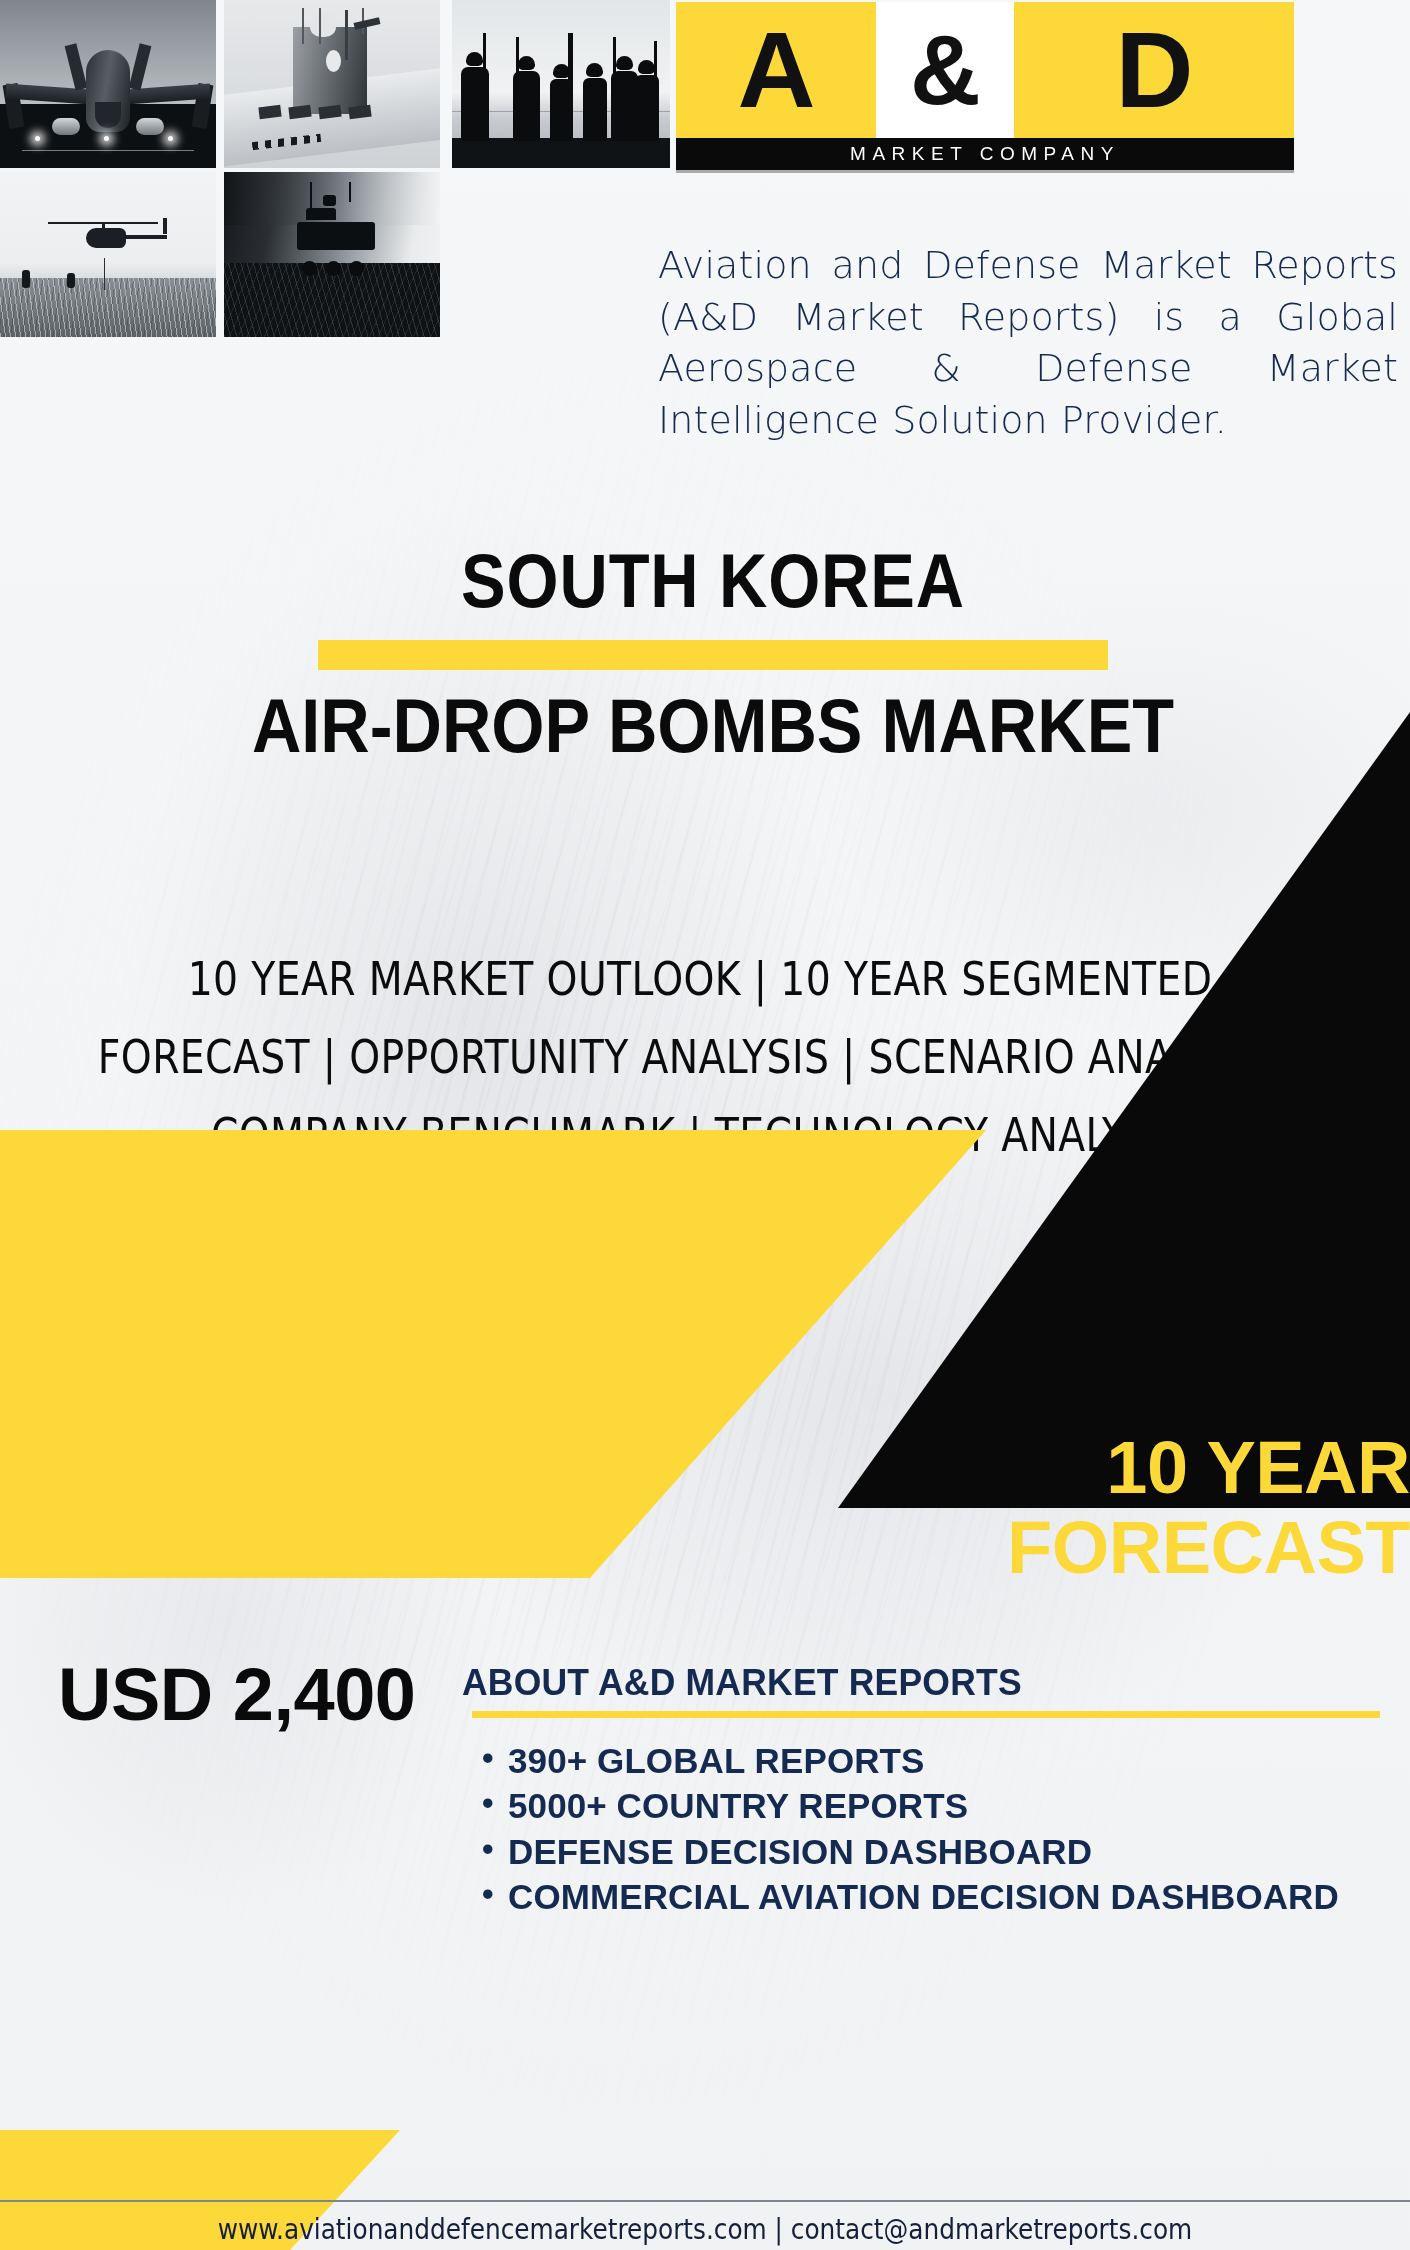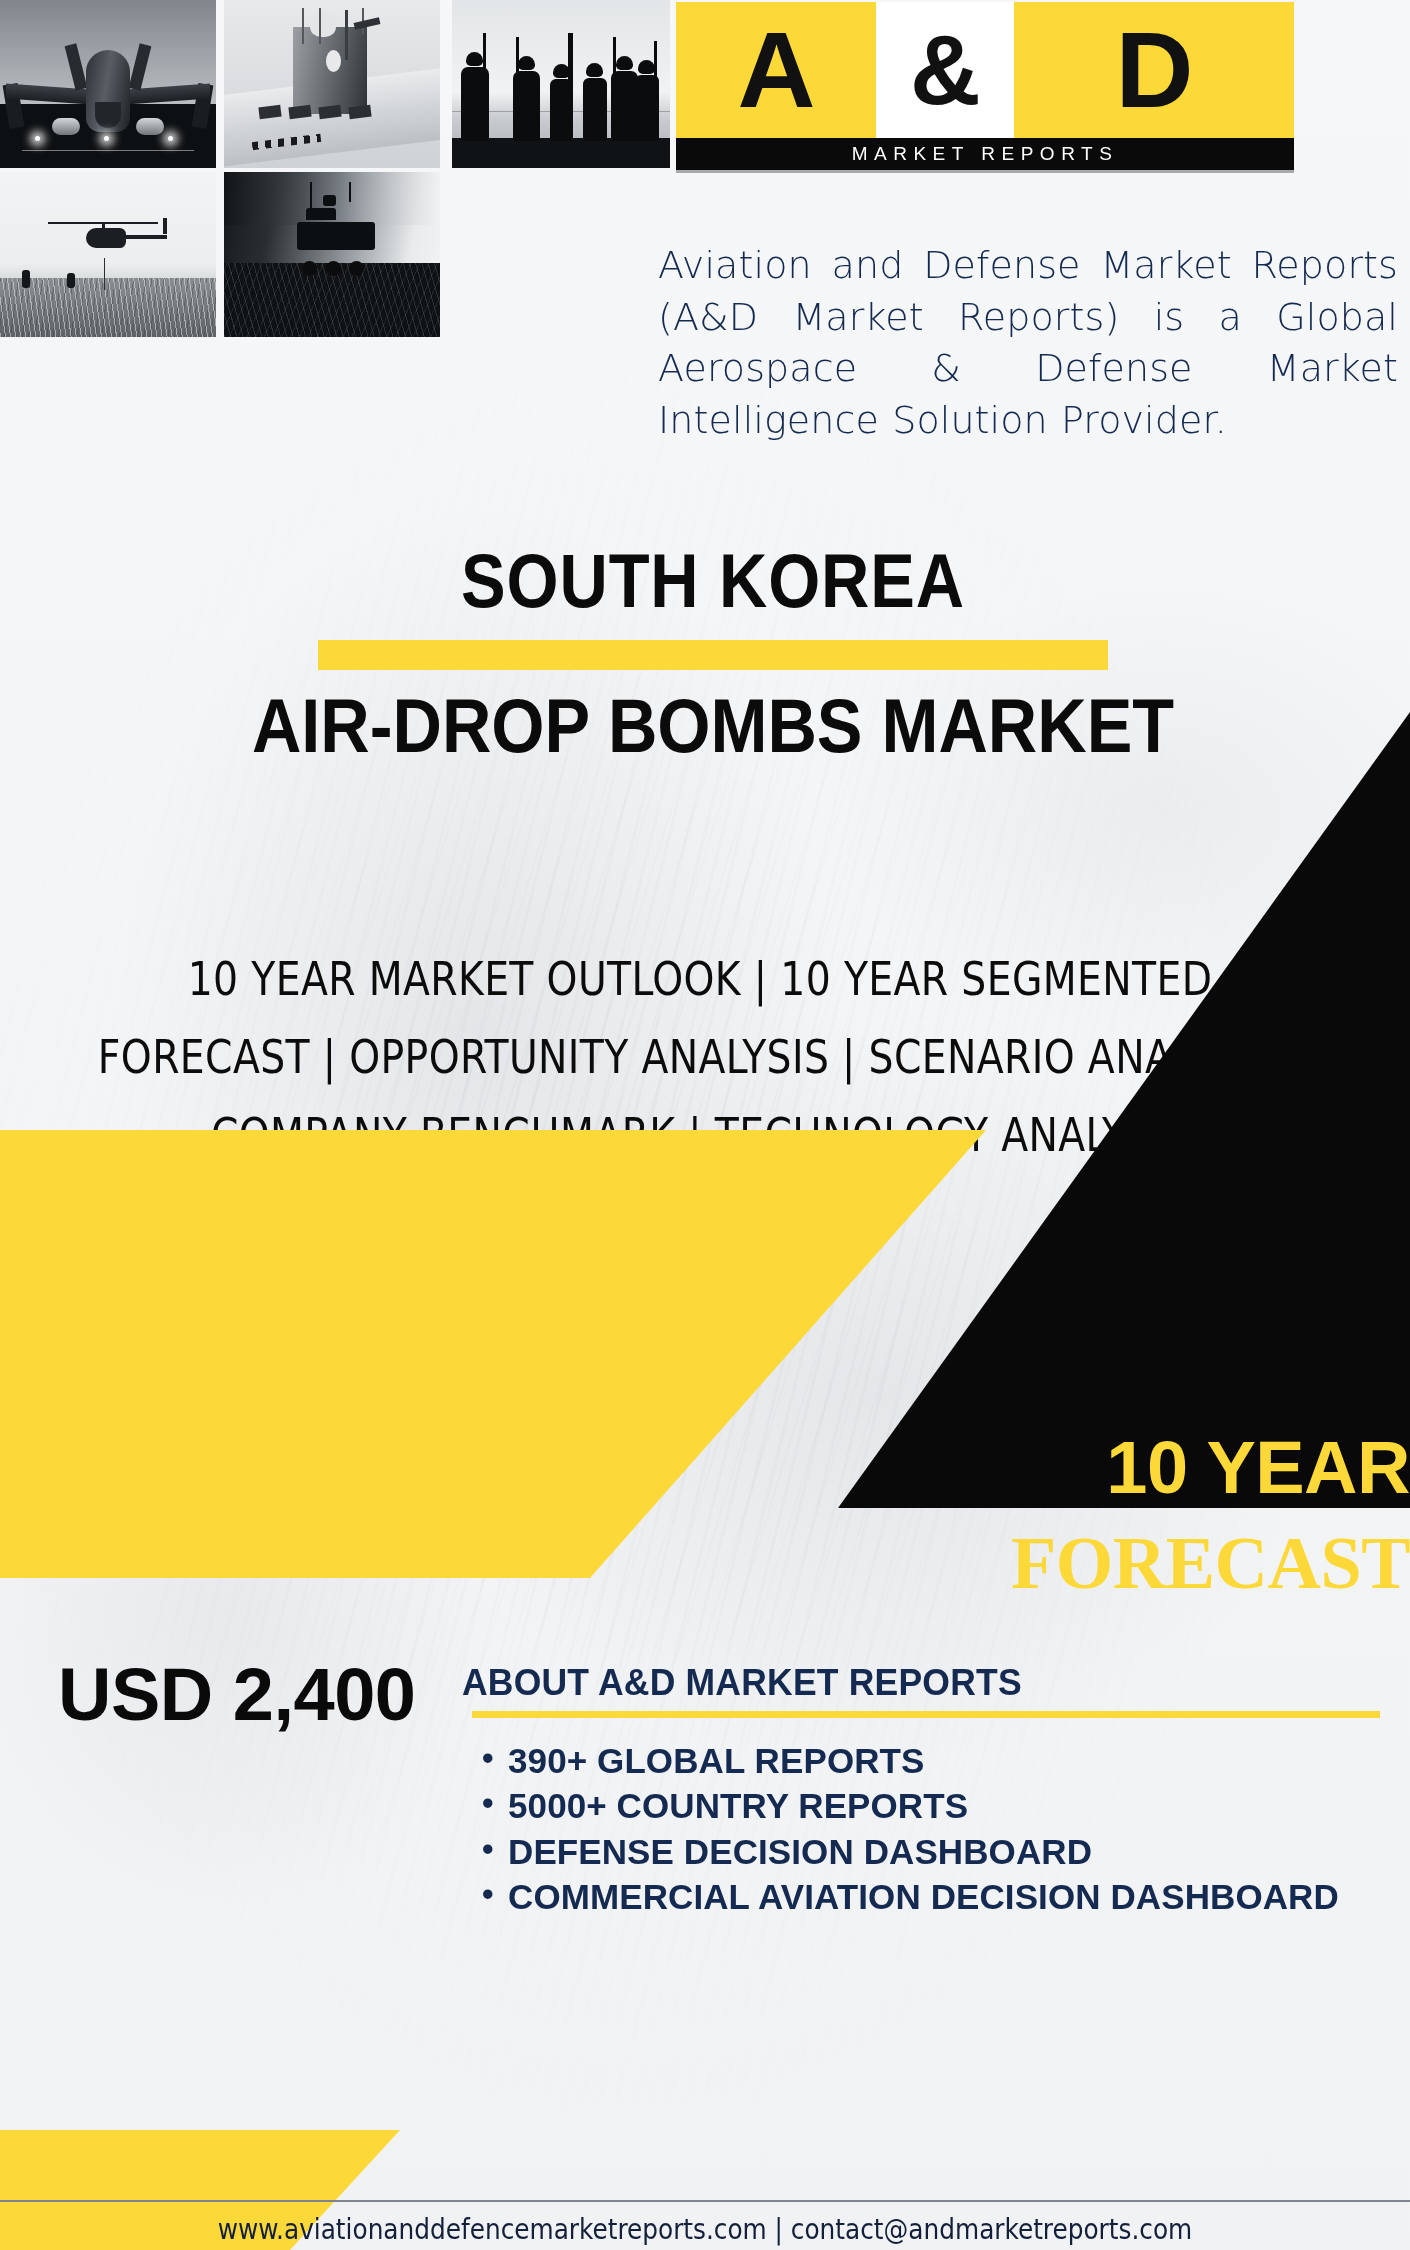--- a/index.html
+++ b/index.html
@@ -196,21 +196,21 @@
     transform:scaleX(.96); transform-origin:left center;
   }
 
   
   #forecast {
     position:absolute; right:0px; top:1428px; width:660px;
     text-align:right; color:#fcd938;
     font-size:74px; font-weight:700; line-height:1.08;
     letter-spacing:-.5px;
   }
-  #forecast .fc-l2{ margin-top:16px;font-family:Liberation Serif, serif; }
+  #forecast .fc-l2{ margin-top:0; }
 
   
   #price {
     position:absolute; left:58px; top:1652px;
     font-size:74px; font-weight:700; color:#0a0a0a;
     letter-spacing:-.5px;
   }
 
   
   #about { position:absolute; left:462px; top:1662px; width:930px; }
@@ -339,21 +339,21 @@
 </div>
 
 <div id="logo">
   <div id="logo-top-rule"></div>
   <div id="logo-blocks">
     <div class="lb lb-a">A</div>
     <div class="lb lb-amp">&amp;</div>
     <div class="lb lb-d">D</div>
   </div>
   <div id="logo-bar">
-    <span>MARKET REPORTS</span>
+    <span>MARKET COMPANY</span>
   </div>
   <div id="logo-bot-rule"></div>
 </div>
 
 <div id="intro">Aviation and Defense Market Reports (A&amp;D Market Reports) is a Global Aerospace &amp; Defense Market Intelligence Solution Provider.</div>
 
 <div id="headline">
   <div id="h-country">SOUTH KOREA</div>
   <div id="h-rule"></div>
   <div id="h-market">AIR-DROP BOMBS MARKET</div>

